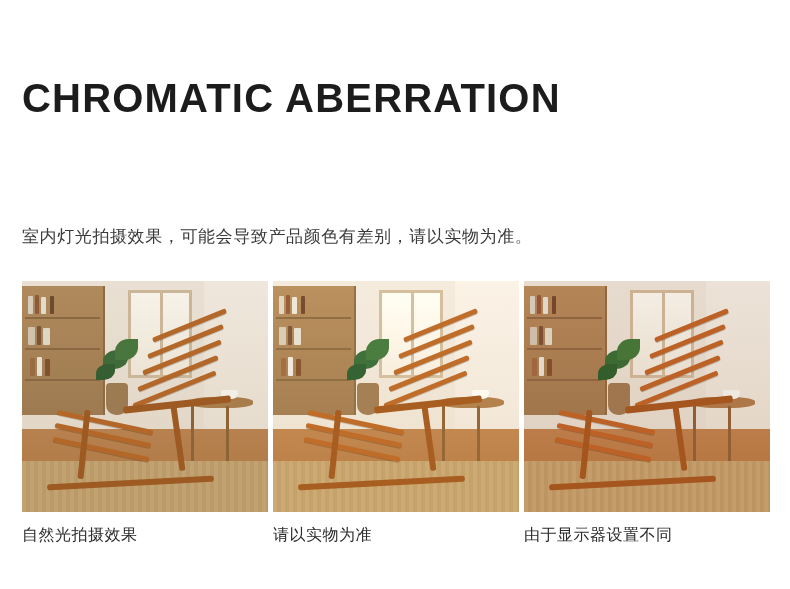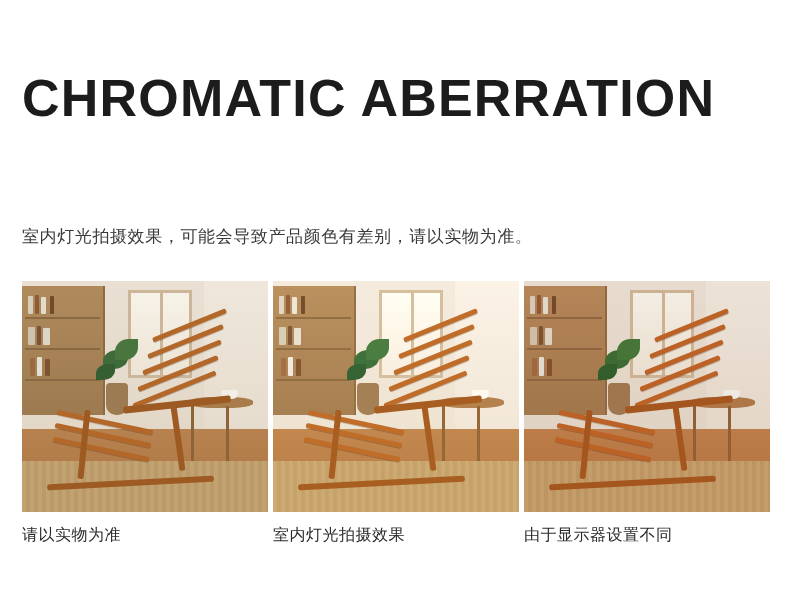--- a/index.html
+++ b/index.html
@@ -16,21 +16,21 @@
   .page {
     position: relative;
     width: 790px;
     height: 589px;
     background: #ffffff;
   }
   .headline {
     position: absolute;
     left: 22px;
     top: 74px;
-    font-size: 52px;
+    font-size: 40px;
     line-height: 48px;
     font-weight: bold;
     letter-spacing: 1.2px;
     color: #1c1c1c;
     white-space: nowrap;
     text-align: right;
   }
   .subhead {
     position: absolute;
     left: 22px;
@@ -200,21 +200,21 @@
             <div class="frame" style="left:41%;top:52%;width:44%;height:7px;transform:rotate(-6deg)"></div>
             <div class="slat" style="left:14%;top:60%;width:40%;height:5px;transform:rotate(12deg)"></div>
             <div class="slat" style="left:13%;top:66%;width:40%;height:5px;transform:rotate(12deg)"></div>
             <div class="slat" style="left:12%;top:72%;width:40%;height:5px;transform:rotate(12deg)"></div>
             <div class="frame" style="left:24%;top:56%;width:6px;height:30%;transform:rotate(6deg)"></div>
             <div class="frame" style="left:62%;top:54%;width:6px;height:28%;transform:rotate(-8deg)"></div>
             <div class="frame" style="left:10%;top:86%;width:68%;height:6px;border-radius:8px;transform:rotate(-3deg)"></div>
           </div>
         </div>
       </div>
-      <div class="caption">请以实物为准</div>
+      <div class="caption">自然光拍摄效果</div>
     </div>
 
     <div class="card">
       <div class="photo">
         <div class="scene tone-natural">
           <div class="wall"></div>
           <div class="wall-right"></div>
           <div class="window"></div>
           <div class="shelf">
             <div class="shelf-row" style="top:24%"></div>
@@ -250,21 +250,21 @@
             <div class="frame" style="left:41%;top:52%;width:44%;height:7px;transform:rotate(-6deg)"></div>
             <div class="slat" style="left:14%;top:60%;width:40%;height:5px;transform:rotate(12deg)"></div>
             <div class="slat" style="left:13%;top:66%;width:40%;height:5px;transform:rotate(12deg)"></div>
             <div class="slat" style="left:12%;top:72%;width:40%;height:5px;transform:rotate(12deg)"></div>
             <div class="frame" style="left:24%;top:56%;width:6px;height:30%;transform:rotate(6deg)"></div>
             <div class="frame" style="left:62%;top:54%;width:6px;height:28%;transform:rotate(-8deg)"></div>
             <div class="frame" style="left:10%;top:86%;width:68%;height:6px;border-radius:8px;transform:rotate(-3deg)"></div>
           </div>
         </div>
       </div>
-      <div class="caption">室内灯光拍摄效果</div>
+      <div class="caption">请以实物为准</div>
     </div>
 
     <div class="card">
       <div class="photo">
         <div class="scene tone-indoor">
           <div class="wall"></div>
           <div class="wall-right"></div>
           <div class="window"></div>
           <div class="shelf">
             <div class="shelf-row" style="top:24%"></div>

